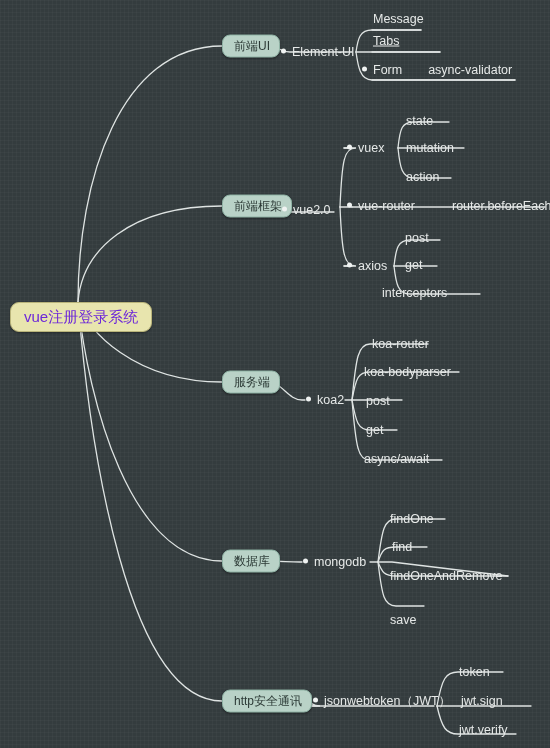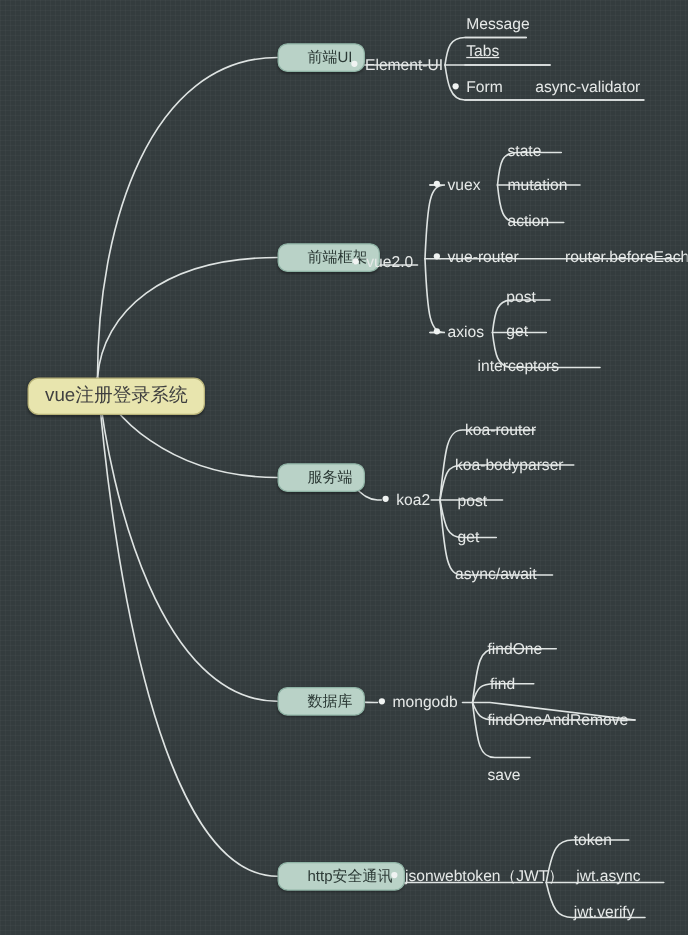--- a/index.html
+++ b/index.html
@@ -26,35 +26,34 @@
   .node{
     position:absolute;
     white-space:nowrap;
     transform:translateY(-50%);
   }
   
   .root-node{
     background:#e8e5ae;
     border:1px solid #b9b47a;
     border-radius:9px;
-    color:#404040;
+    color:#6d28d9;
     font-size:15px;
     padding:6px 13px 7px 13px;
     line-height:1;
     box-shadow:0 1px 2px rgba(0,0,0,0.35);
-    margin-left:12px;
   }
   
   .lvl1-node{
     background:#b9d2c7;
     border:1px solid #8fb3a5;
     border-radius:8px;
     color:#2c3a36;
     font-size:12px;
-    padding:4px 9px 5px 23px;
+    padding:4px 9px 5px 11px;
     line-height:1;
     box-shadow:0 1px 2px rgba(0,0,0,0.3);
   }
   
   .txt-node{
     color:#e6e9e8;
     font-size:12.5px;
     line-height:1;
   }
   .bullet{
@@ -272,20 +271,20 @@
 
   <div class="node txt-node" style="left:313px;top:701px;">
     <span class="bullet"></span><span class="lbl">jsonwebtoken（JWT）</span>
   </div>
 
   <div class="node txt-node" style="left:459px;top:672px;">
     <span class="lbl">token</span>
   </div>
 
   <div class="node txt-node" style="left:461px;top:701px;">
-    <span class="lbl">jwt.async</span>
+    <span class="lbl">jwt.sign</span>
   </div>
 
   <div class="node txt-node" style="left:459px;top:730px;">
     <span class="lbl">jwt.verify</span>
   </div>
 
 </div>
 
 </body></html>

